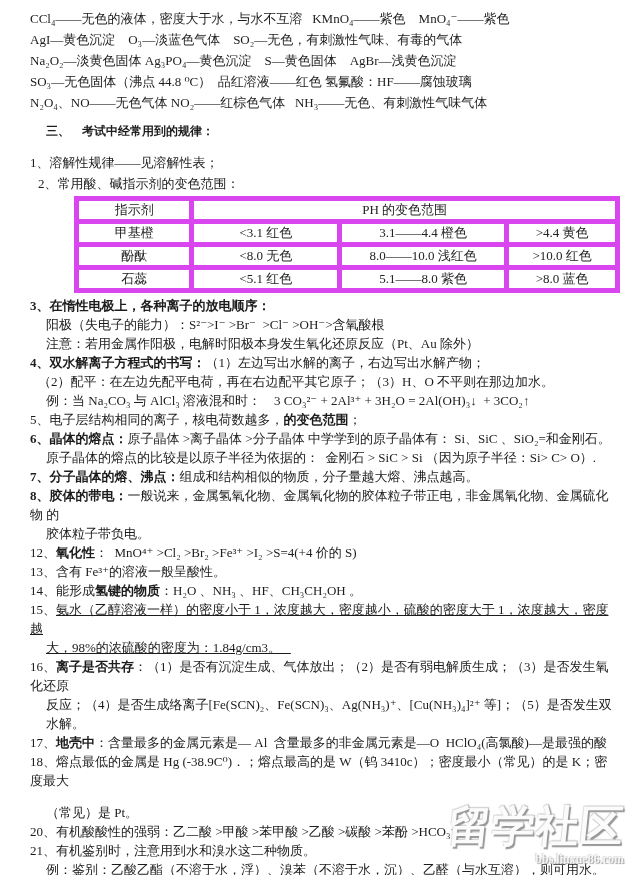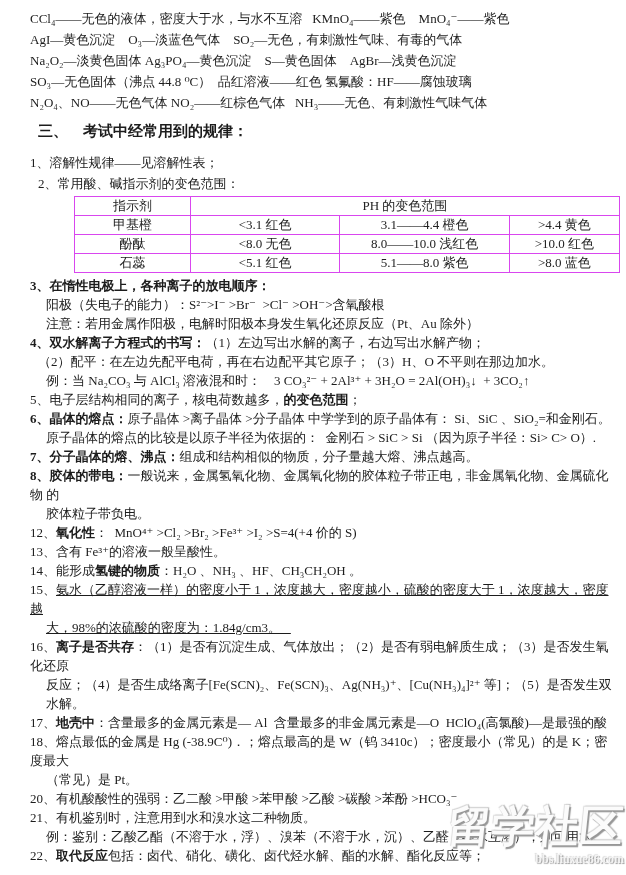--- a/index.html
+++ b/index.html
@@ -4,26 +4,26 @@
 <style>
   html,body{margin:0;padding:0;}
   body{
     width:626px;height:875px;background:#ffffff;color:#1c1c1c;
     font-family:"Liberation Serif","DejaVu Serif",serif;
     position:relative;overflow:hidden;
   }
   .page{padding:8px 6px 0 30px;position:relative;}
   .line{font-size:13px;line-height:19px;white-space:pre-wrap;}
   #lines-top .line{line-height:21px;}
-  .heading{font-size:15px;line-height:20px;margin:8px 0 10px 8px;}
+  .heading{font-size:12px;line-height:20px;margin:8px 0 10px 16px;}
   .b{font-weight:bold;}
   .u{text-decoration:underline;}
   table{border-collapse:collapse;margin:2px 0 3px 44px;text-align:center;
         font-size:13px;color:#222;}
-  td{border:1px solid #d946ef;padding:0 6px;height:18px;line-height:18px;}
+  td{border:5px solid #d946ef;padding:0 6px;height:18px;line-height:18px;}
   .c1{width:104px;} .c2{width:138px;} .c3{width:158px;} .c4{width:98px;}
   .watermark{position:absolute;right:2px;bottom:8px;text-align:right;z-index:5;}
   .wm-title{
     font-size:43px;font-weight:bold;letter-spacing:1px;
     color:#fbfbfb;transform:skewX(-6deg);
     text-shadow:2px 2px 1px #979797,-1px -1px 1px #d8d8d8,1px -1px 1px #c0c0c0;
   }
   .wm-url{
     font-size:12px;font-weight:bold;margin-top:-4px;
     color:#f3f3f3;
@@ -88,21 +88,21 @@
       <div class="line" style="padding-left: 16px;"><span>胶体粒子带负电。</span></div>
       <div class="line"><span>12、</span><span class="b">氧化性</span><span>：  MnO⁴⁺ &gt;Cl₂ &gt;Br₂ &gt;Fe³⁺ &gt;I₂ &gt;S=4(+4 价的 S)</span></div>
       <div class="line"><span>13、含有 Fe³⁺的溶液一般呈酸性。</span></div>
       <div class="line"><span>14、能形成</span><span class="b">氢键的物质</span><span>：H₂O 、NH₃ 、HF、CH₃CH₂OH 。</span></div>
       <div class="line"><span>15、</span><span class="u">氨水（乙醇溶液一样）的密度小于 1，浓度越大，密度越小，硫酸的密度大于 1，浓度越大，密度越</span></div>
       <div class="line" style="padding-left: 16px;"><span class="u">大，98%的浓硫酸的密度为：1.84g/cm3。   </span></div>
       <div class="line"><span>16、</span><span class="b">离子是否共存</span><span>：（1）是否有沉淀生成、气体放出；（2）是否有弱电解质生成；（3）是否发生氧化还原</span></div>
       <div class="line" style="padding-left: 16px;"><span>反应；（4）是否生成络离子[Fe(SCN)₂、Fe(SCN)₃、Ag(NH₃)⁺、[Cu(NH₃)₄]²⁺ 等]；（5）是否发生双水解。</span></div>
       <div class="line"><span>17、</span><span class="b">地壳中</span><span>：含量最多的金属元素是— Al  含量最多的非金属元素是—O  HClO₄(高氯酸)—是最强的酸</span></div>
       <div class="line"><span>18、熔点最低的金属是 Hg (-38.9C⁰)．；熔点最高的是 W（钨 3410c）；密度最小（常见）的是 K；密度最大</span></div>
-      <div class="line" style="padding-left: 16px;"><span>（常见）是 Pt。</span></div>
+      <div class="line" style="padding-left: 16px; margin-top: 13px;"><span>（常见）是 Pt。</span></div>
       <div class="line"><span>20、有机酸酸性的强弱：乙二酸 &gt;甲酸 &gt;苯甲酸 &gt;乙酸 &gt;碳酸 &gt;苯酚 &gt;HCO₃⁻</span></div>
       <div class="line"><span>21、有机鉴别时，注意用到水和溴水这二种物质。</span></div>
       <div class="line" style="padding-left: 16px;"><span>例：鉴别：乙酸乙酯（不溶于水，浮）、溴苯（不溶于水，沉）、乙醛（与水互溶），则可用水。</span></div>
       <div class="line"><span>22、</span><span class="b">取代反应</span><span>包括：卤代、硝化、磺化、卤代烃水解、酯的水解、酯化反应等；</span></div>
     </div>
 
 </div>
 
 <div class="watermark">
   <div class="wm-title">留学社区</div>

